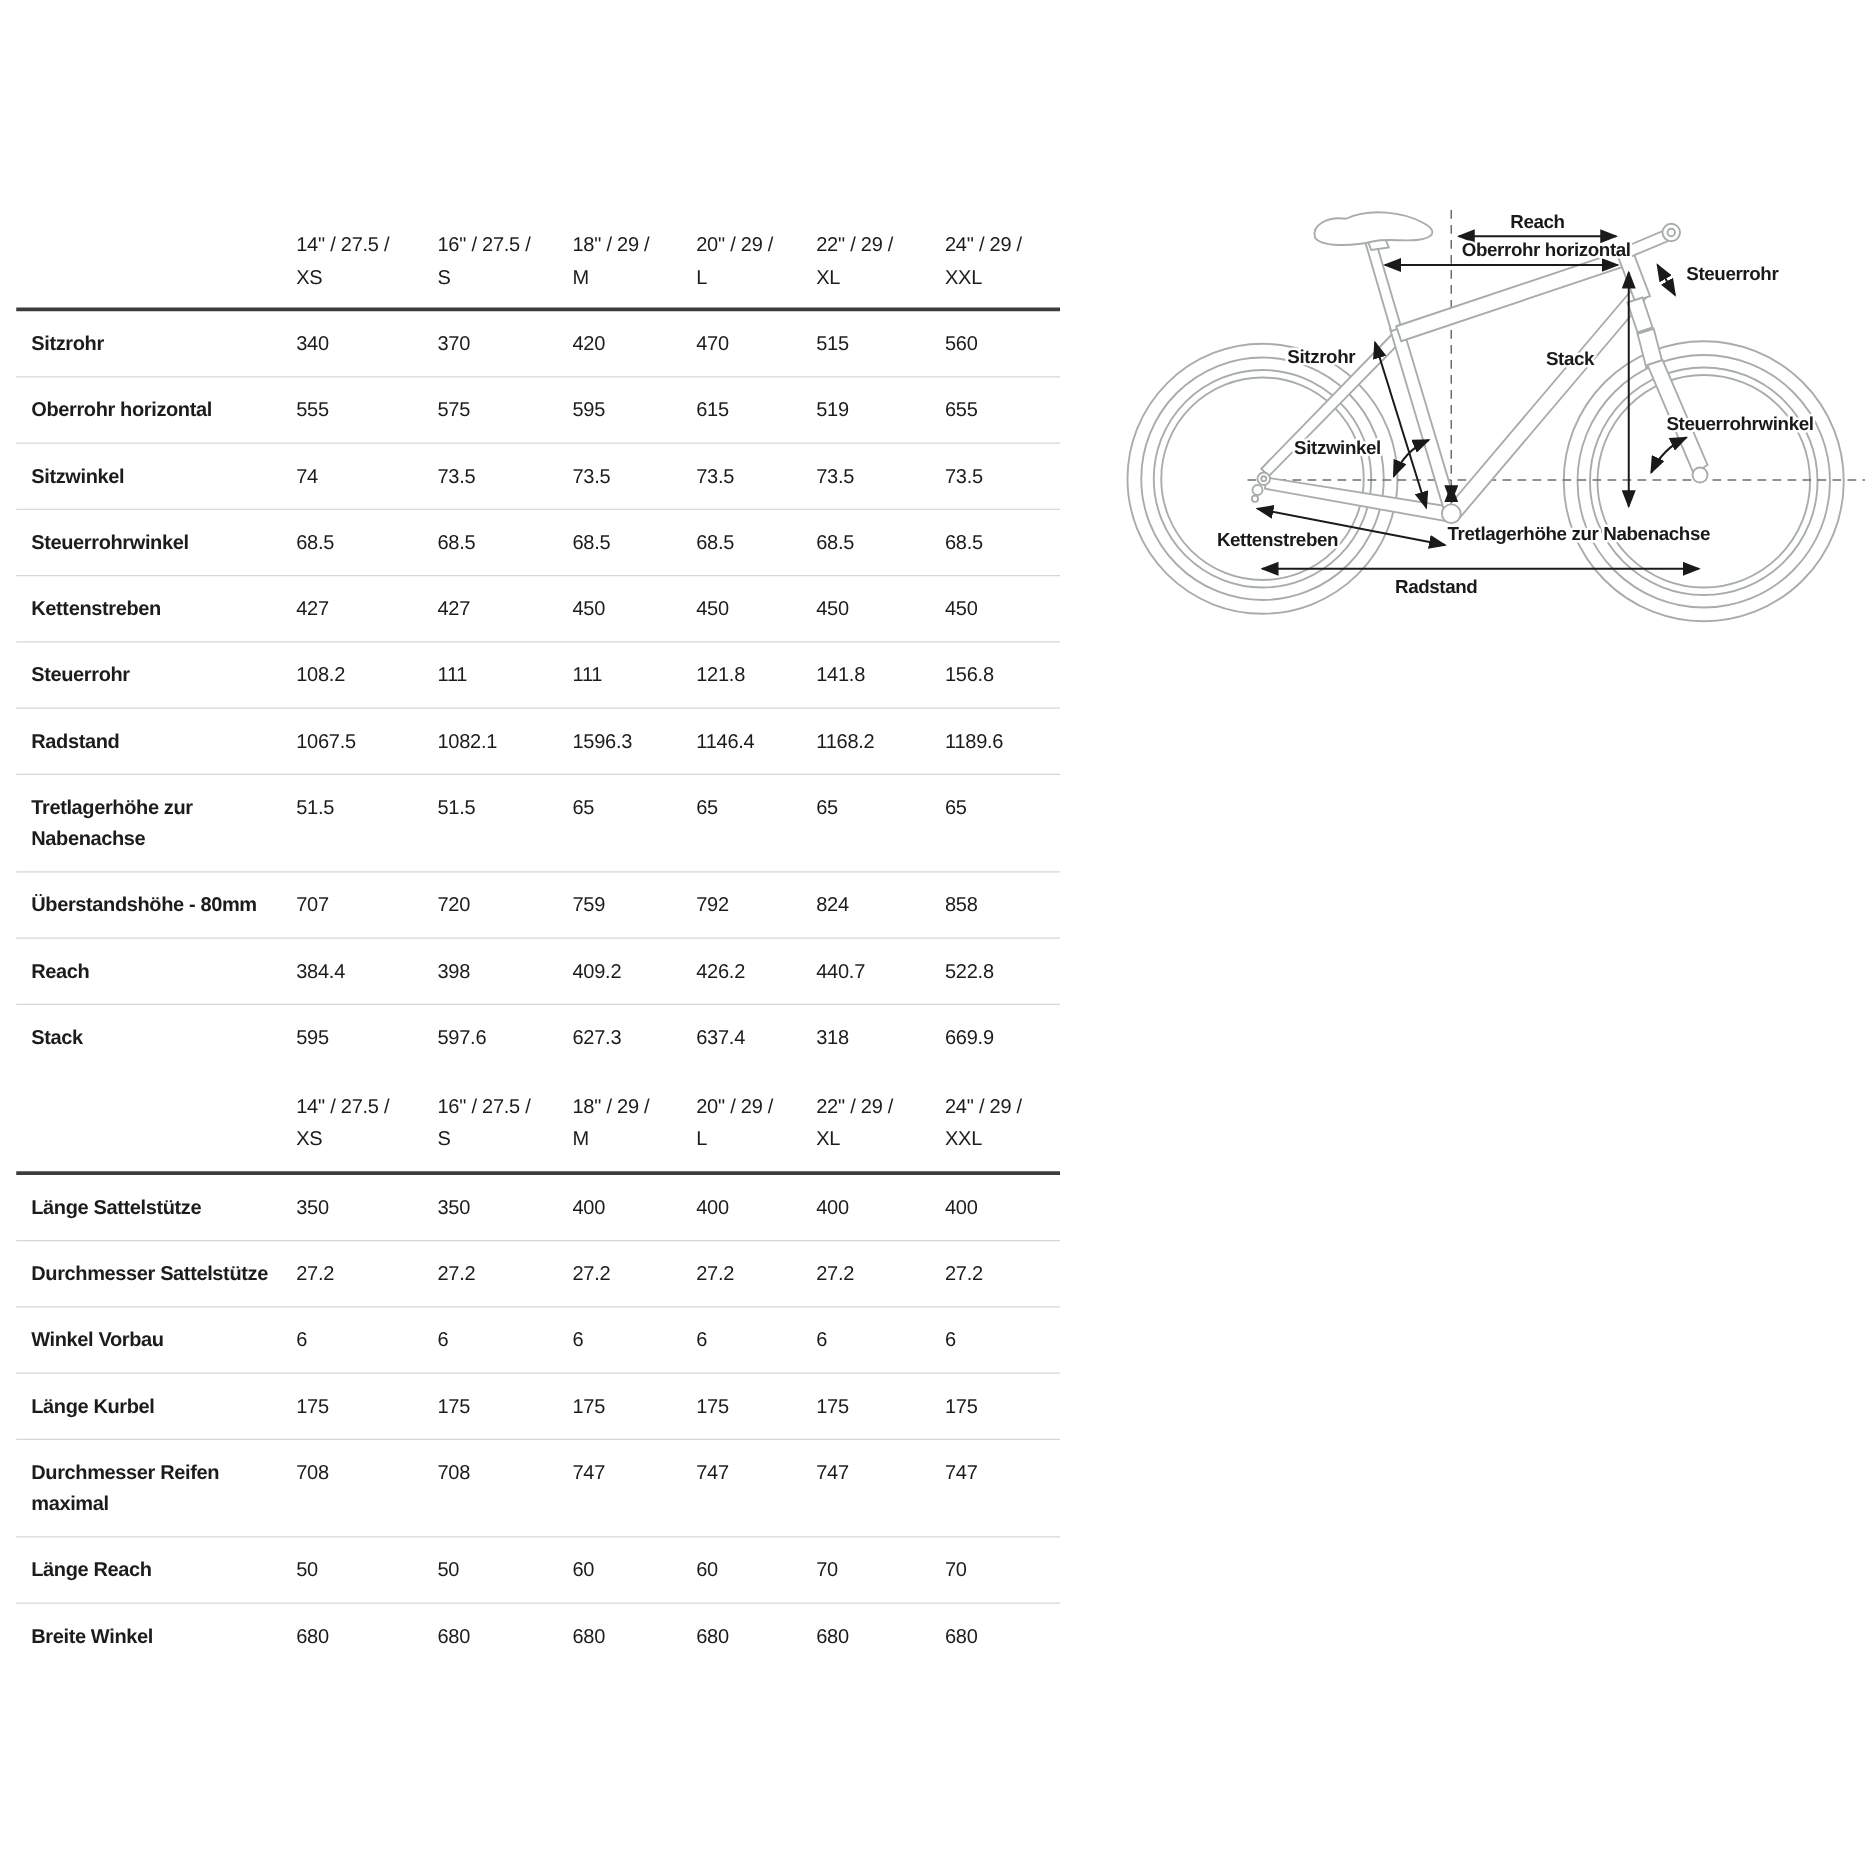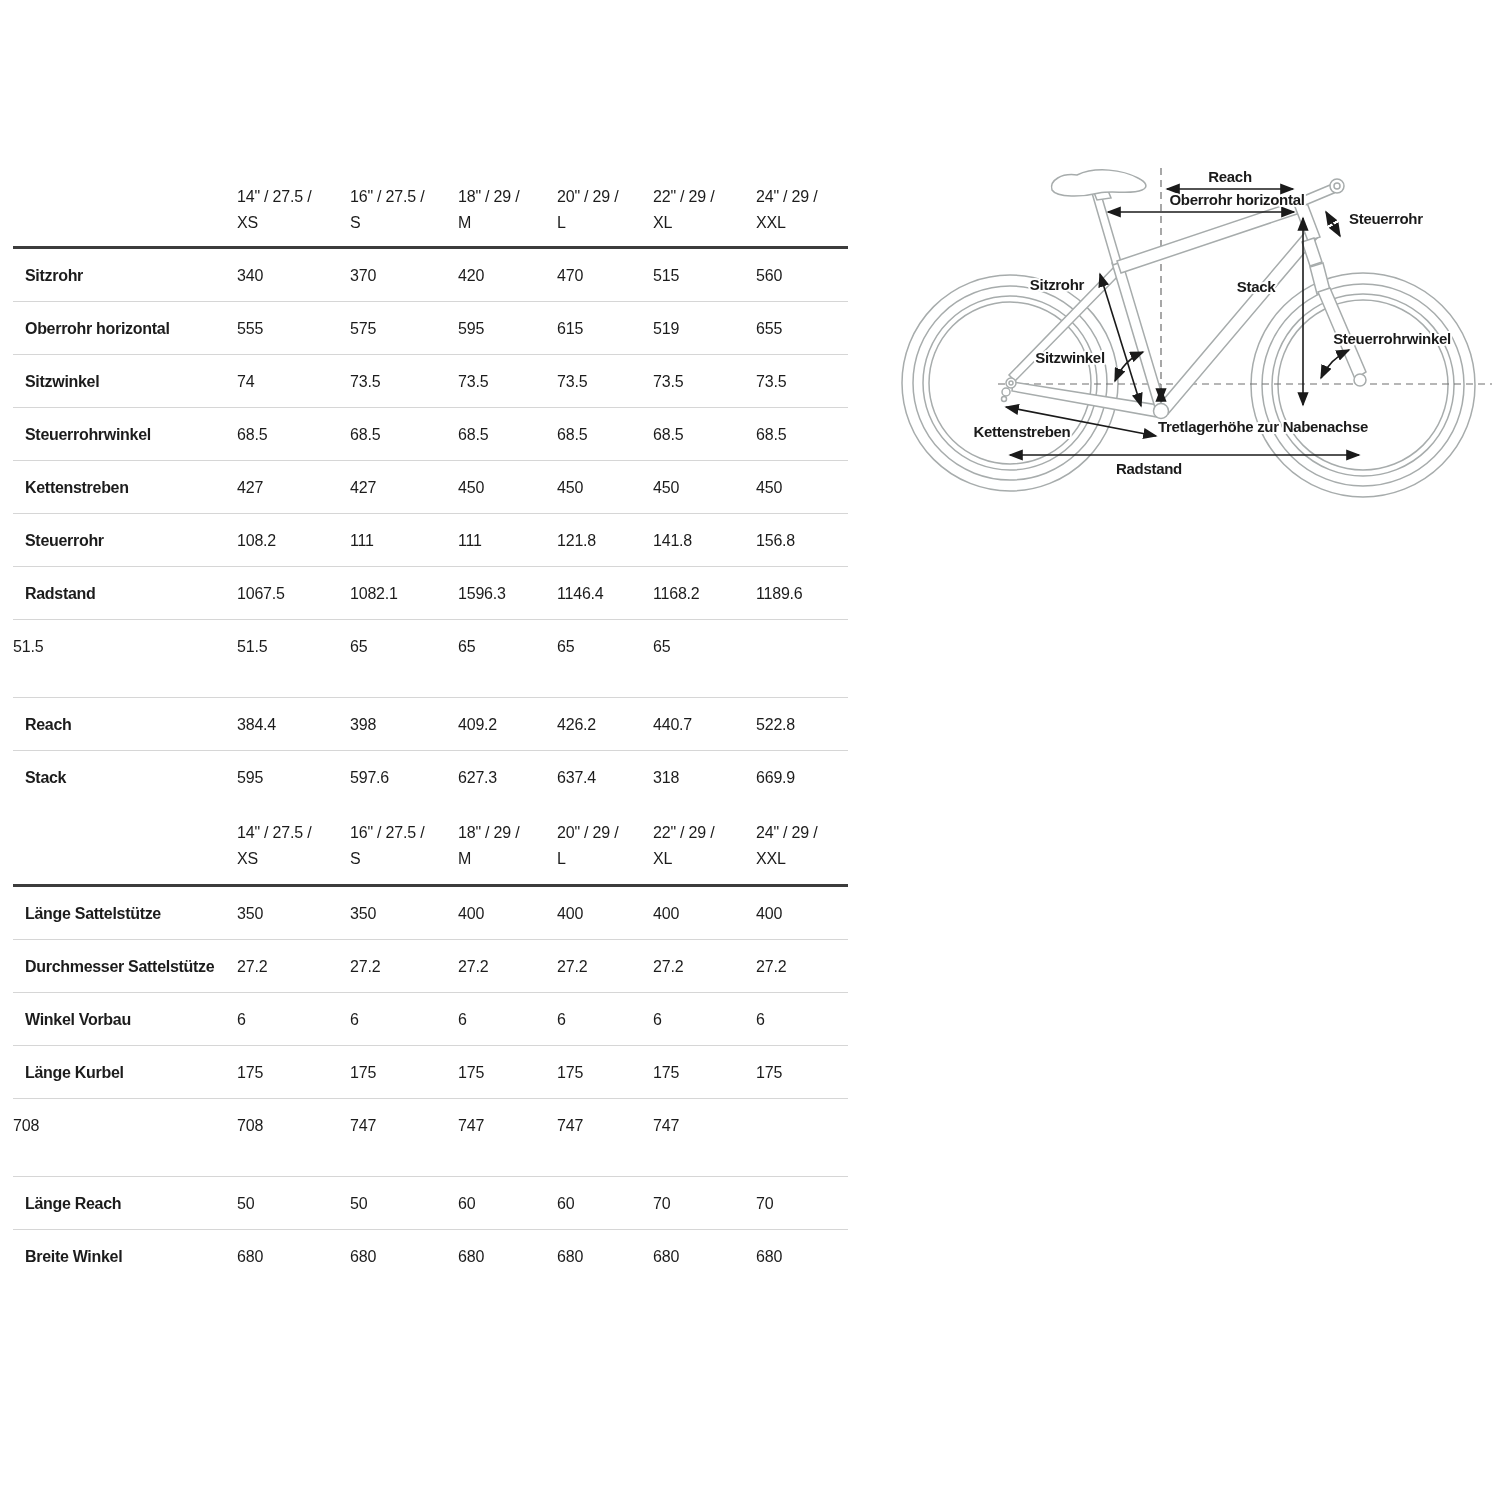--- a/index.html
+++ b/index.html
@@ -116,28 +116,39 @@
       <div class="label">Radstand</div>
       <div class="val">1067.5</div>
       <div class="val">1082.1</div>
       <div class="val">1596.3</div>
       <div class="val">1146.4</div>
       <div class="val">1168.2</div>
       <div class="val">1189.6</div>
     </div>
 
     <div class="trow dbl">
+      <div class="label">Tretlagerhöhe zur
+Nabenachse</div>
       <div class="val">51.5</div>
       <div class="val">51.5</div>
       <div class="val">65</div>
       <div class="val">65</div>
       <div class="val">65</div>
       <div class="val">65</div>
     </div>
 
+    <div class="trow">
+      <div class="label">Überstandshöhe - 80mm</div>
+      <div class="val">707</div>
+      <div class="val">720</div>
+      <div class="val">759</div>
+      <div class="val">792</div>
+      <div class="val">824</div>
+      <div class="val">858</div>
+    </div>
 
     <div class="trow">
       <div class="label">Reach</div>
       <div class="val">384.4</div>
       <div class="val">398</div>
       <div class="val">409.2</div>
       <div class="val">426.2</div>
       <div class="val">440.7</div>
       <div class="val">522.8</div>
     </div>
@@ -204,20 +215,22 @@
       <div class="label">Länge Kurbel</div>
       <div class="val">175</div>
       <div class="val">175</div>
       <div class="val">175</div>
       <div class="val">175</div>
       <div class="val">175</div>
       <div class="val">175</div>
     </div>
 
     <div class="trow dbl">
+      <div class="label">Durchmesser Reifen
+maximal</div>
       <div class="val">708</div>
       <div class="val">708</div>
       <div class="val">747</div>
       <div class="val">747</div>
       <div class="val">747</div>
       <div class="val">747</div>
     </div>
 
     <div class="trow">
       <div class="label">Länge Reach</div>

